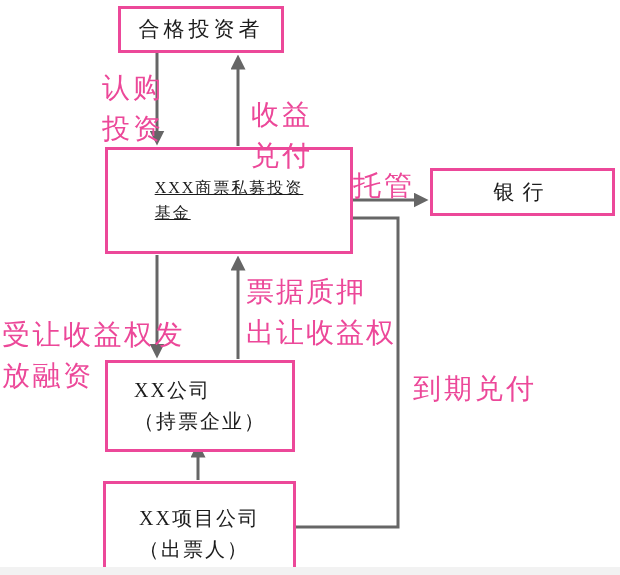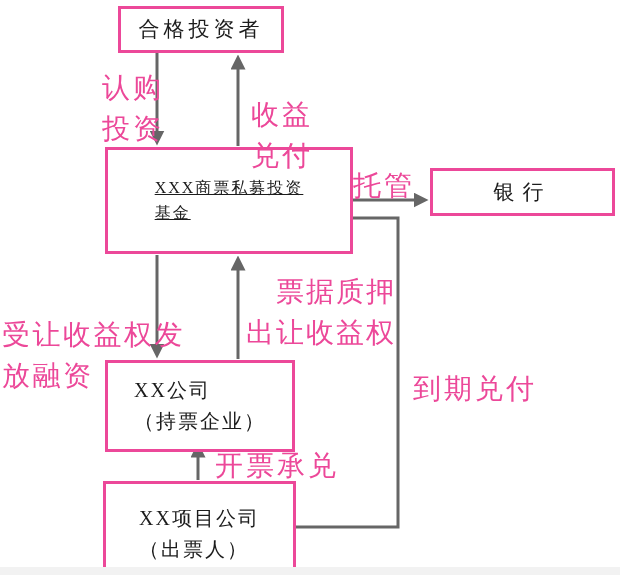--- a/index.html
+++ b/index.html
@@ -50,21 +50,21 @@
     font-size: 28px;
     letter-spacing: 3px;
     line-height: 1.45;
     font-weight: 400;
     color: #ec4899;
   }
   .lbl-subscribe  { left: 102px; top: 68px; }
   .lbl-payout     { left: 251px; top: 71px; margin-top: 24px; }
   .lbl-custody    { left: 336px; top: 166px; margin-left: 17px; }
   .lbl-financing  { left: 2px;   top: 283px; letter-spacing: 2.5px; margin-top: 32px; }
-  .lbl-pledge     { left: 246px; top: 272px; letter-spacing: 2px; text-align: right; }
+  .lbl-pledge     { left: 246px; top: 272px; letter-spacing: 2px; }
   .lbl-acceptance { left: 215px; top: 446px; }
   .lbl-maturity   { left: 413px; top: 345px; margin-top: 24px; }
   .bottom-strip {
     position: absolute;
     left: 0;
     bottom: 0;
     width: 620px;
     height: 8px;
     background: #f2f2f2;
   }
@@ -111,18 +111,17 @@
 兑付</div>
 
   <div class="edge-label lbl-custody">托管</div>
 
   <div class="edge-label lbl-financing">受让收益权发
 放融资</div>
 
   <div class="edge-label lbl-pledge">票据质押
 出让收益权</div>
 
-  <div class="edge-label lbl-acceptance">开票承兑</div>
 
   <div class="edge-label lbl-maturity">到期兑付</div>
 
   <div class="bottom-strip"></div>
 </div>
 
 </body></html>

